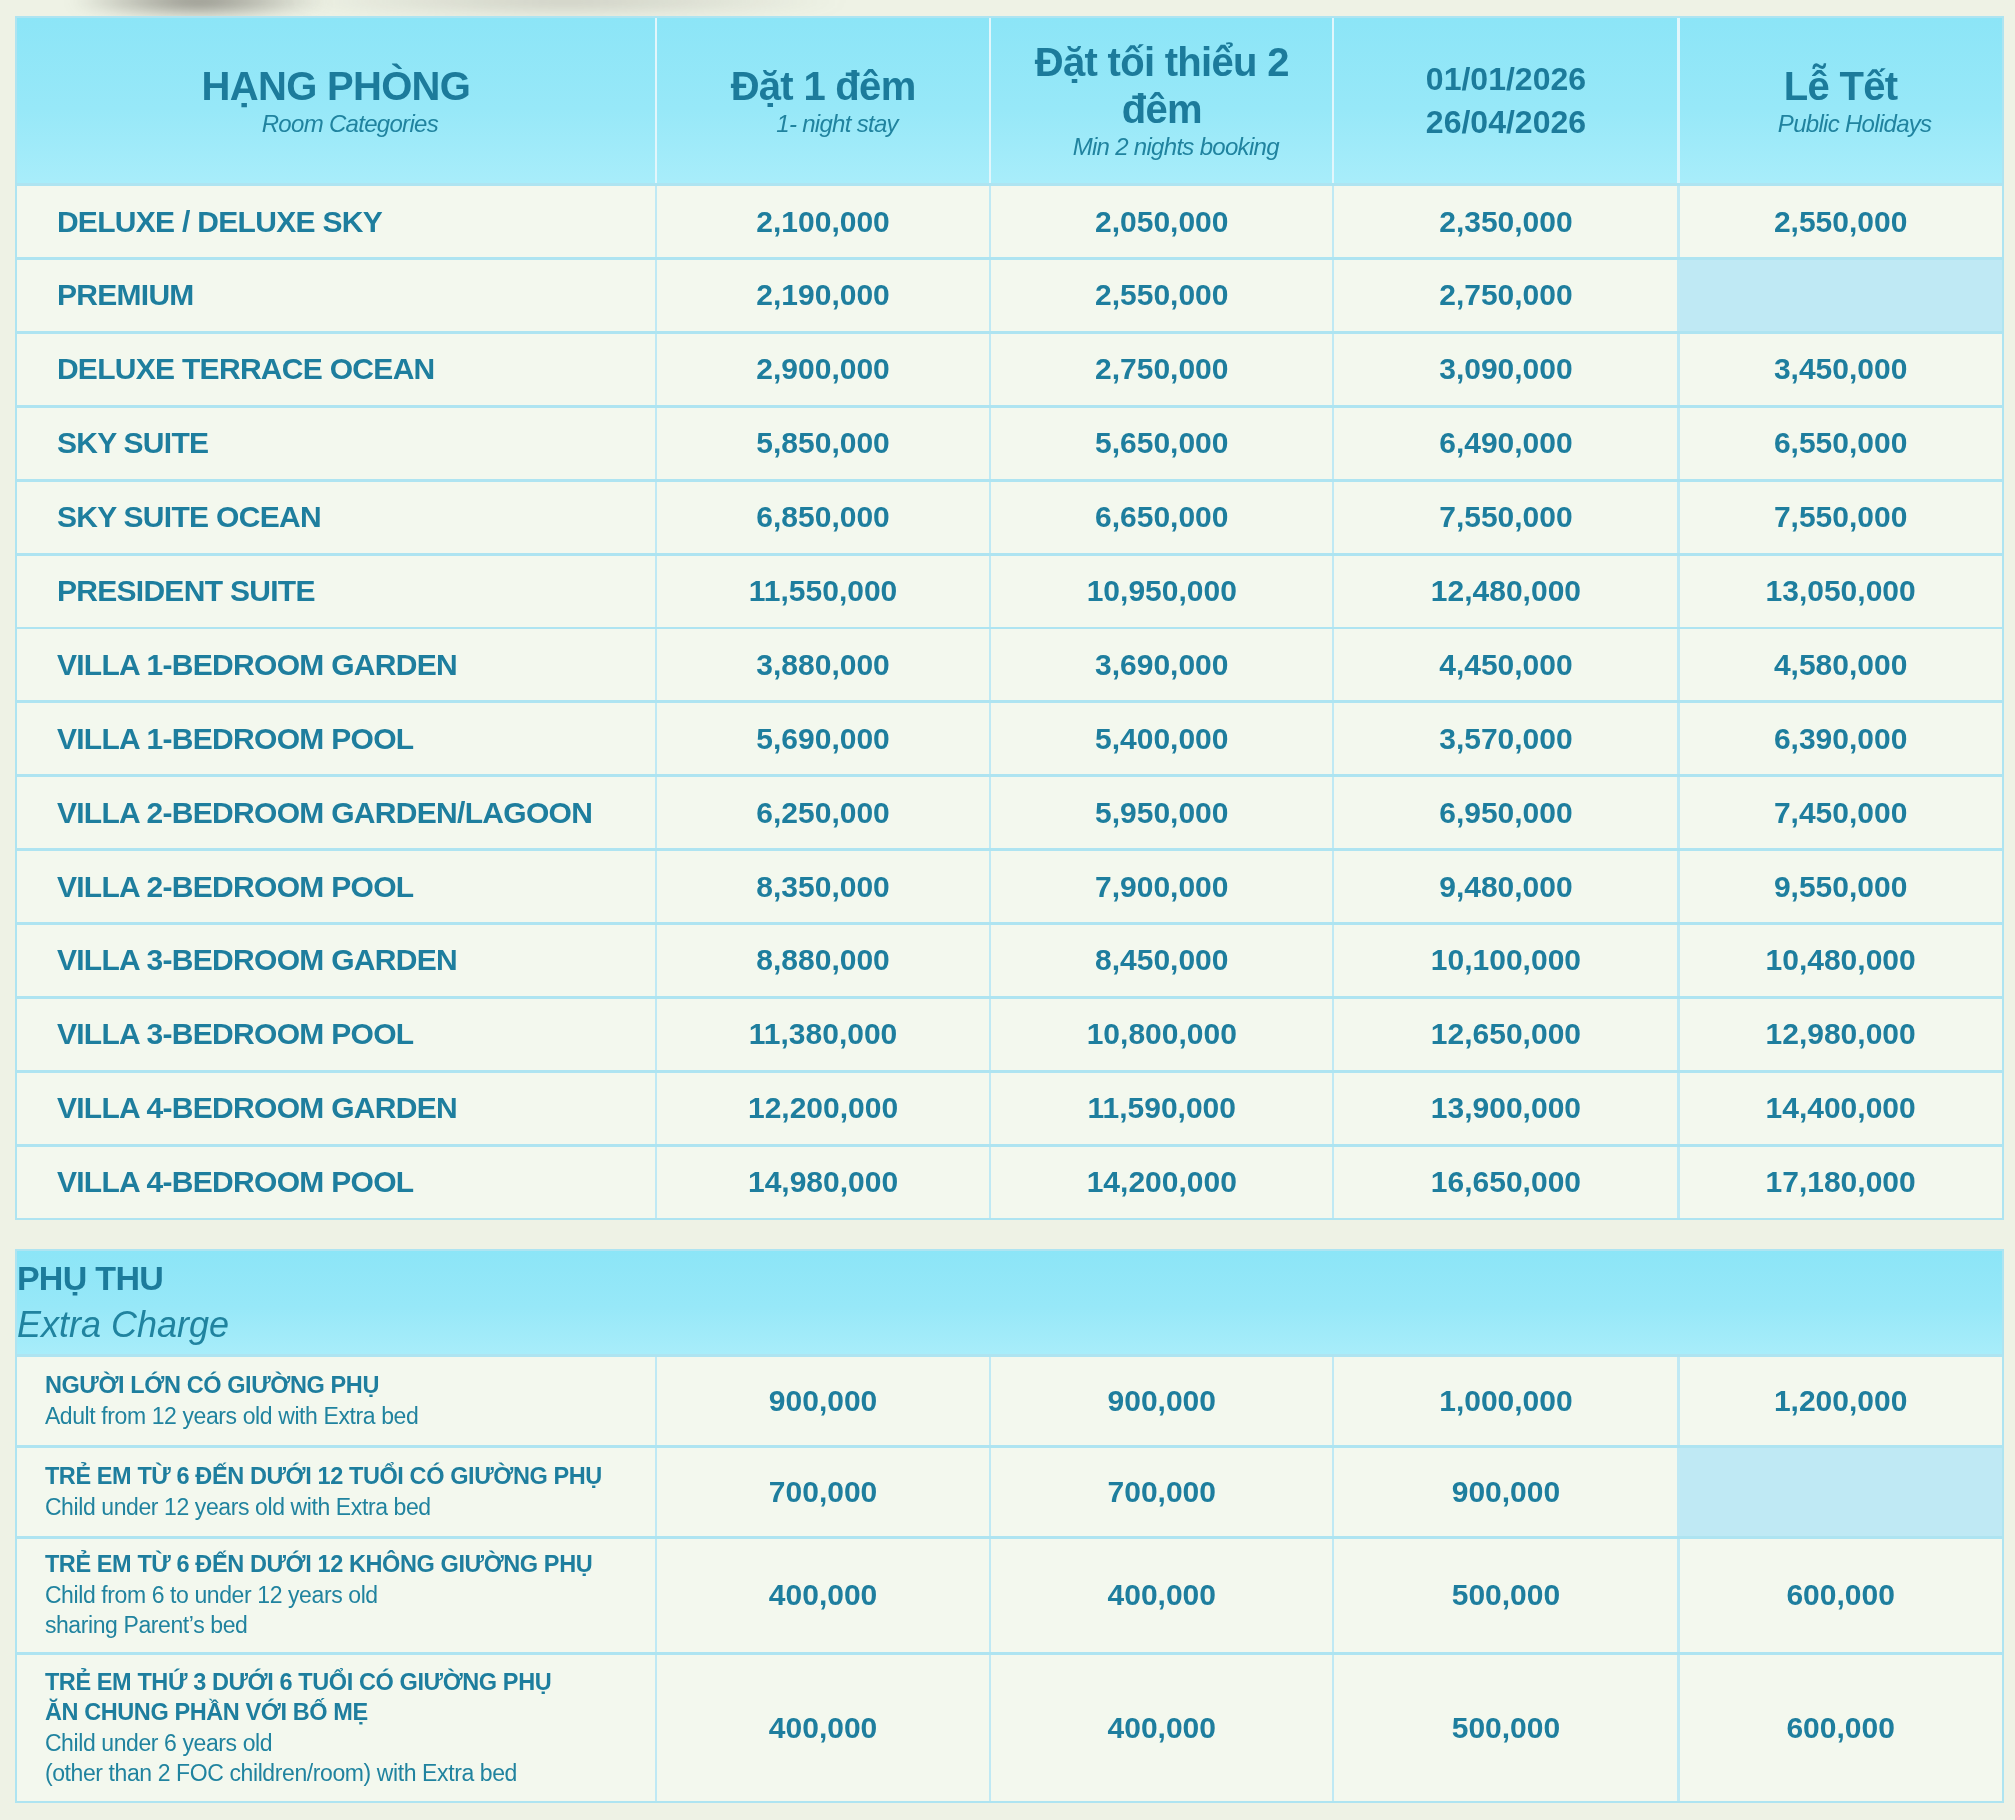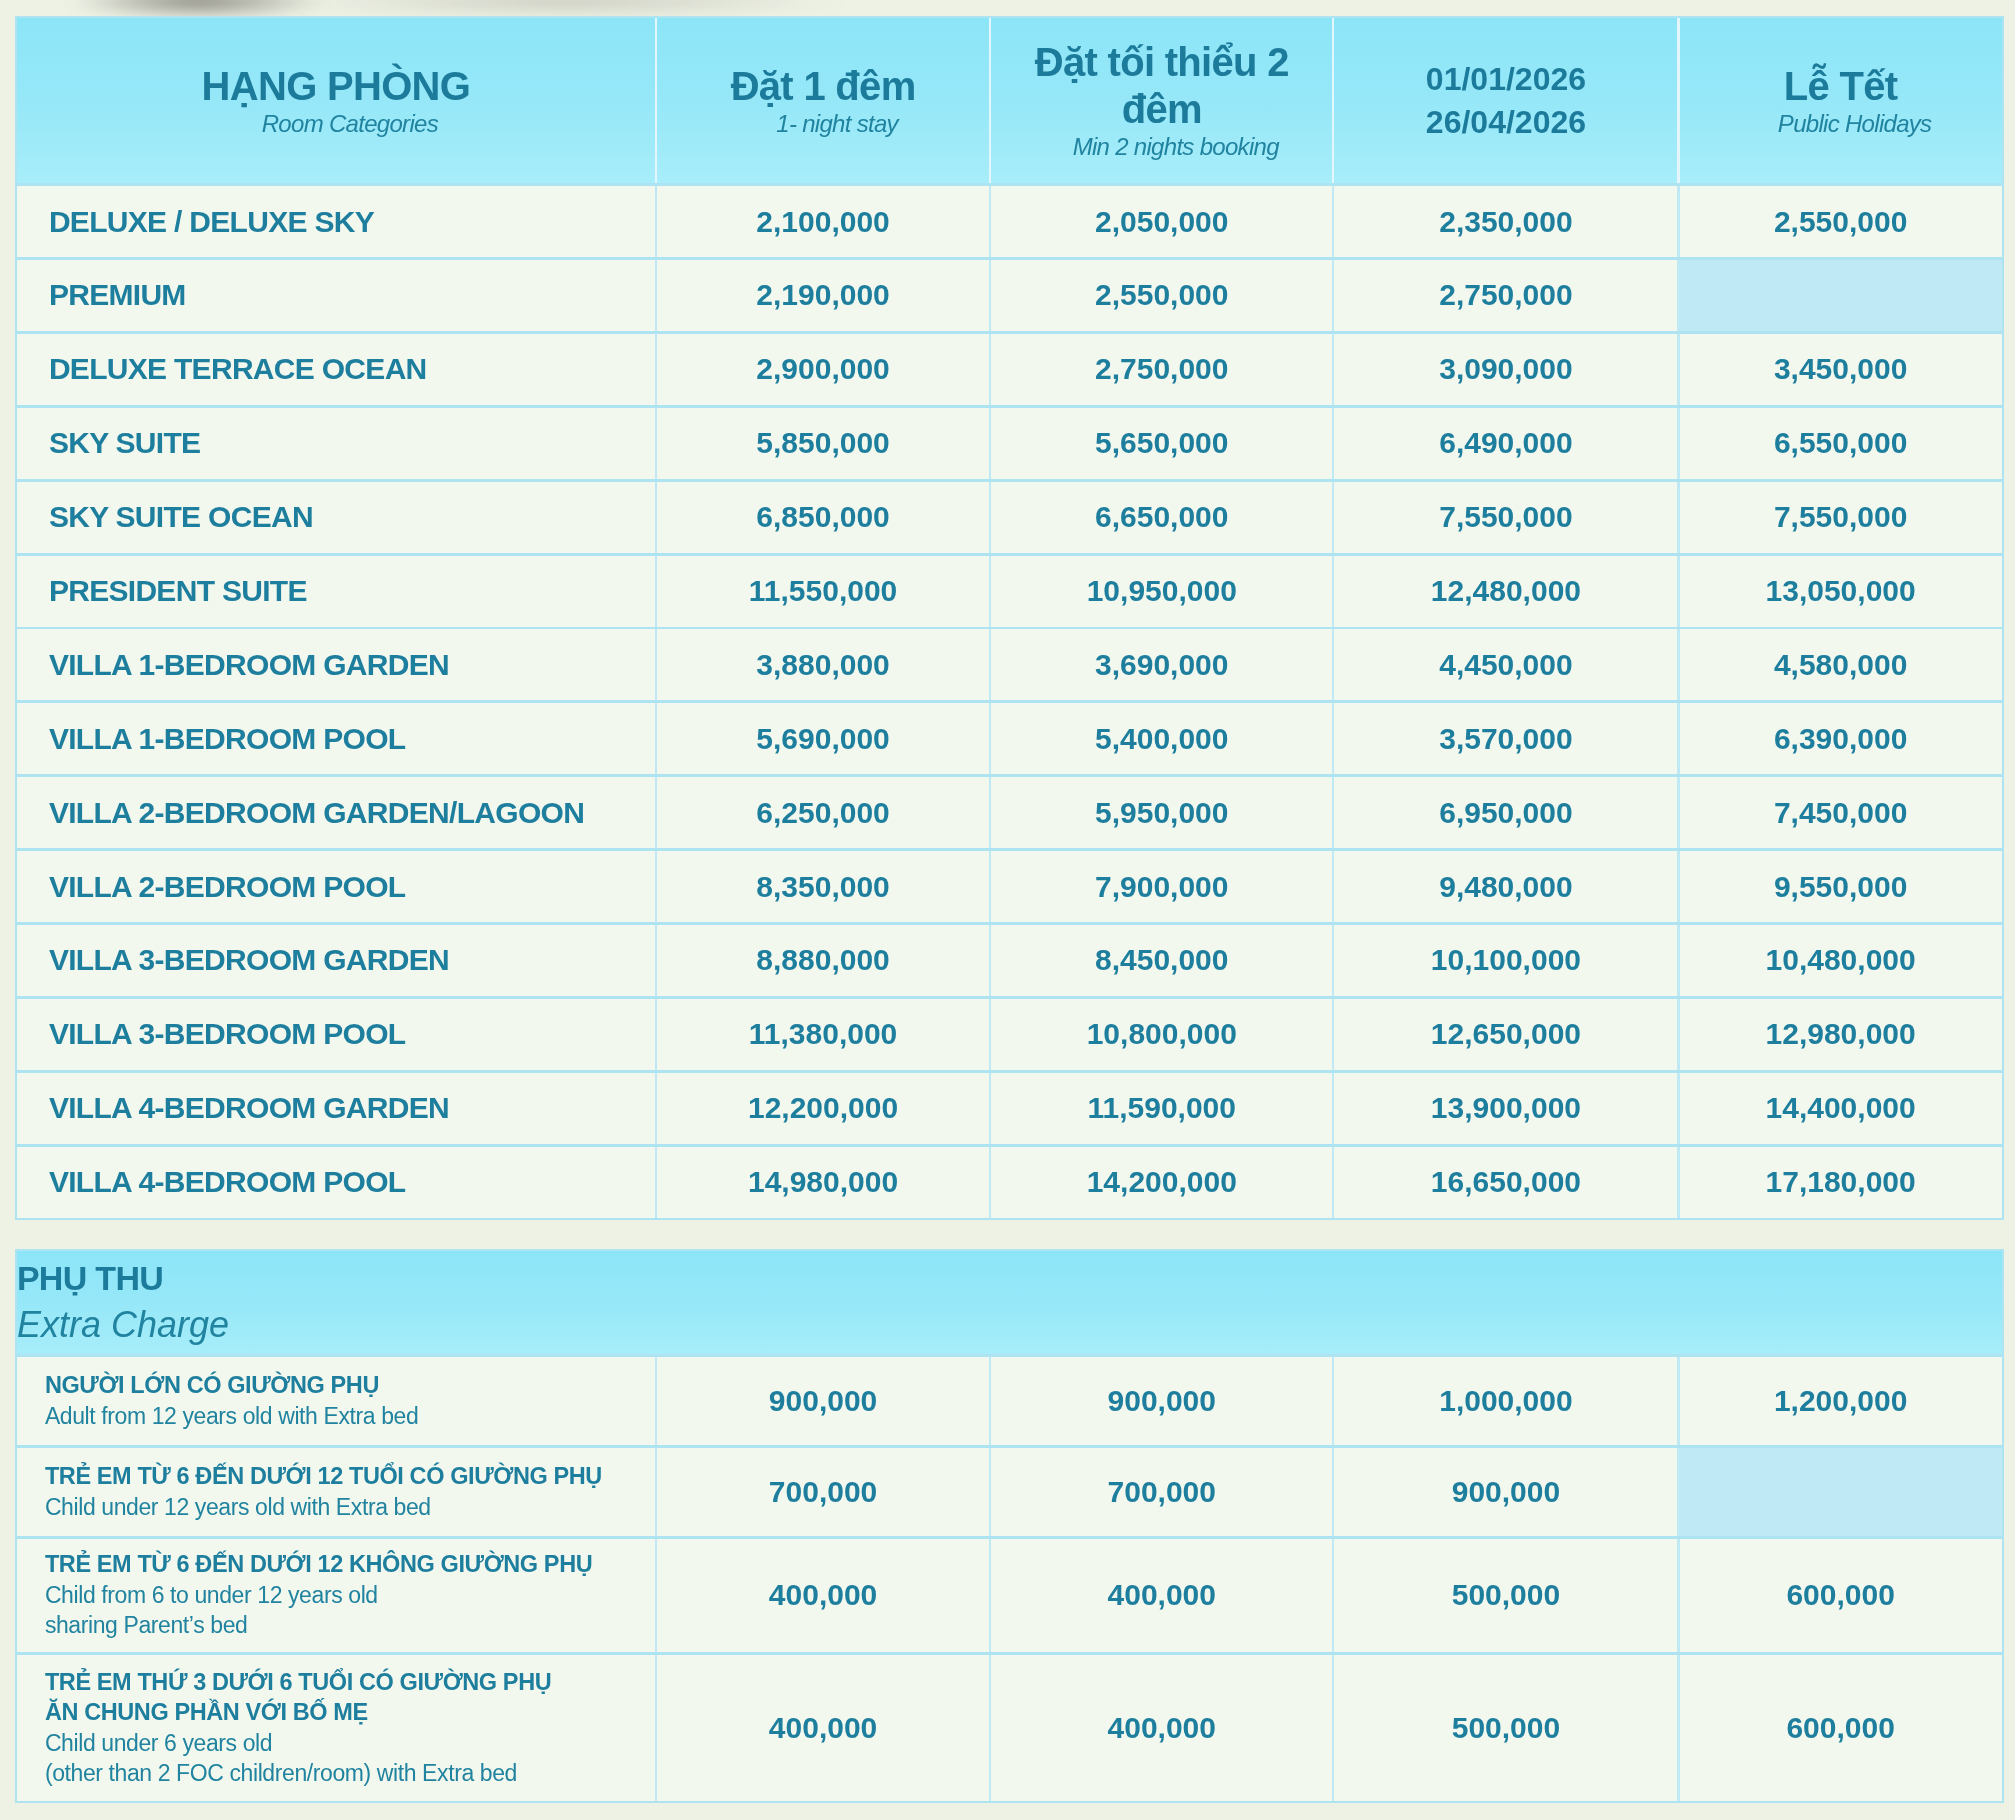--- a/index.html
+++ b/index.html
@@ -59,21 +59,21 @@
     box-sizing: border-box;
     overflow: hidden;
   }
   .thead .cell, .banner-cell {
     background: linear-gradient(180deg, #8ce5f7 0%, #97e8f8 55%, #a8edfa 100%);
   }
 
   .thead { height: 165px; }
   .r-main { height: 71px; }
 
-  .name-cell { align-items: flex-start; padding-left: 32px; }
+  .name-cell { align-items: flex-start; padding-left: 40px; }
 
   .vn-head {
     color: #1c7b9b; font-weight: bold; font-size: 40px; letter-spacing: -0.7px;
     line-height: 1.18; text-align: center;
   }
   .en-head {
     color: #20839f; font-style: italic; font-size: 24px; letter-spacing: -0.7px;
     line-height: 1.2; text-align: center; margin-left: 28px;
   }
   .date-head {

